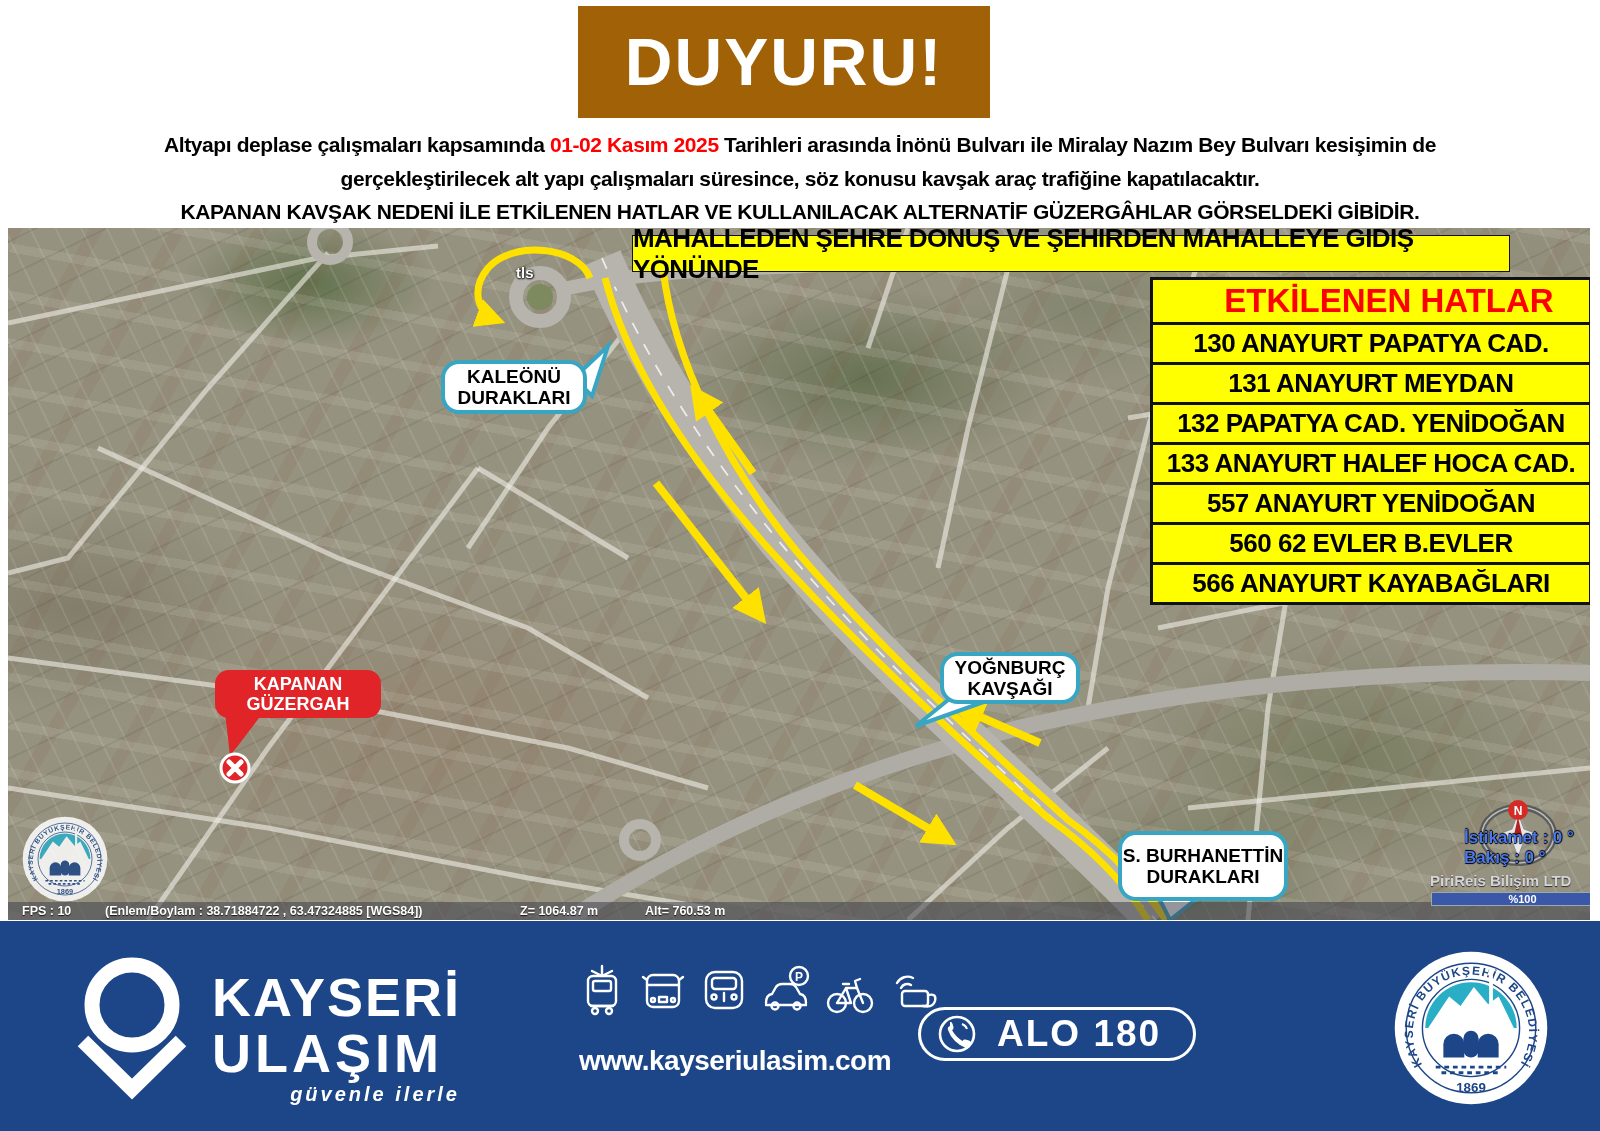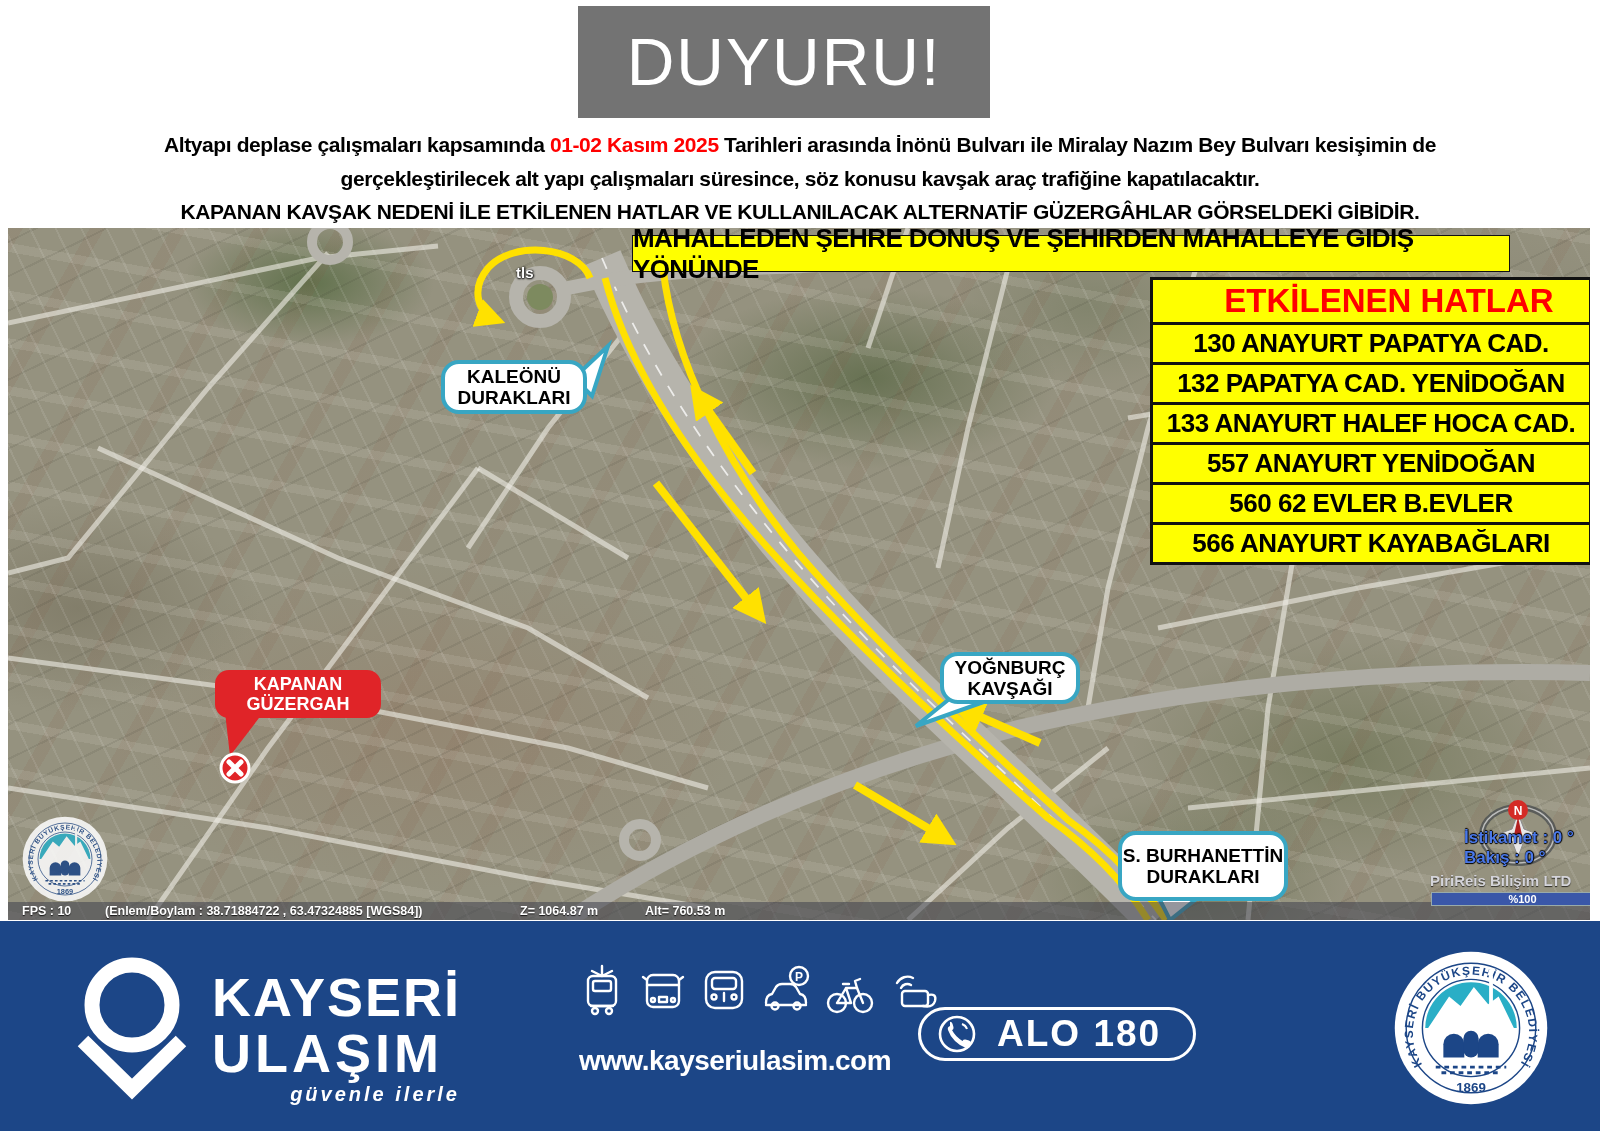--- a/index.html
+++ b/index.html
@@ -2,22 +2,22 @@
 <html><head>
 <meta charset="utf-8">
 <style>
   * { margin:0; padding:0; box-sizing:border-box; }
   html,body { width:1600px; height:1131px; }
   body { position:relative; background:#fff; overflow:hidden;
          font-family:"Liberation Sans", sans-serif; }
 
   
   .duyuru { position:absolute; left:578px; top:6px; width:412px; height:112px;
-            background:#737373; color:#fff; display:flex; align-items:center; justify-content:center;
-            font-size:66px; font-weight:400; letter-spacing:2px; }
+            background:#a16207; color:#fff; display:flex; align-items:center; justify-content:center;
+            font-size:66px; font-weight:700; letter-spacing:2px; }
 
   
   .announce { position:absolute; left:0; top:128px; width:1600px; text-align:center;
               font-weight:bold; color:#000; }
   .announce .ln { letter-spacing:-0.4px; }
   .ln1 { font-size:21px; line-height:34px; }
   .ln2 { font-size:21px; line-height:34px; }
   .ln3 { font-size:21px; line-height:32px; }
   .date-red { color:#ff0000; }
 
@@ -215,20 +215,21 @@
     </g>
   </svg>
 
   <div class="direction-strip">
     <span>MAHALLEDEN ŞEHRE DÖNÜŞ VE ŞEHİRDEN MAHALLEYE GİDİŞ YÖNÜNDE</span>
   </div>
 
   <div class="affected">
     <div class="hd">ETKİLENEN HATLAR</div>
     <div class="cell">130 ANAYURT PAPATYA CAD.</div>
+    <div class="cell">131 ANAYURT MEYDAN</div>
     <div class="cell">132 PAPATYA CAD. YENİDOĞAN</div>
     <div class="cell">133 ANAYURT HALEF HOCA CAD.</div>
     <div class="cell">557 ANAYURT YENİDOĞAN</div>
     <div class="cell">560 62 EVLER B.EVLER</div>
     <div class="cell">566 ANAYURT KAYABAĞLARI</div>
   </div>
 
   <div class="bubble kaleonu">KALEÖNÜ DURAKLARI</div>
   <div class="bubble yognburc">YOĞNBURÇ KAVŞAĞI</div>
   <div class="bubble burhanettin">S. BURHANETTİN DURAKLARI</div>

